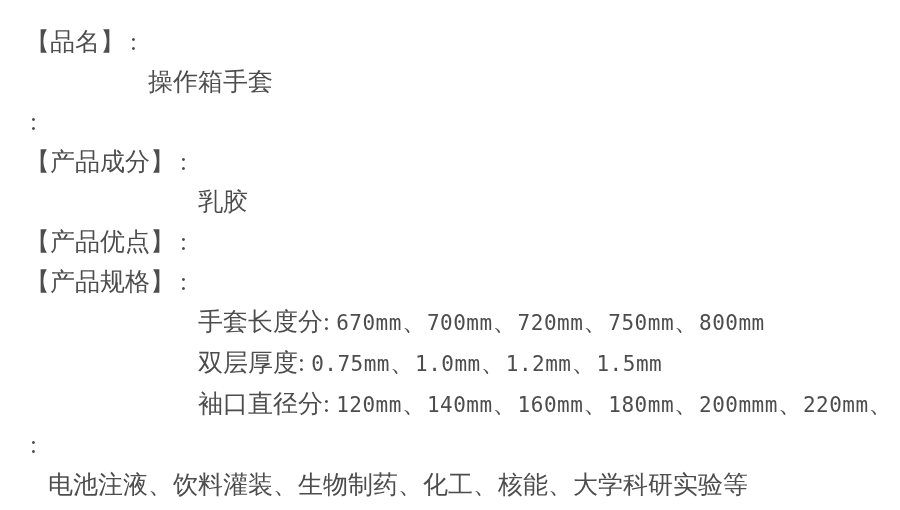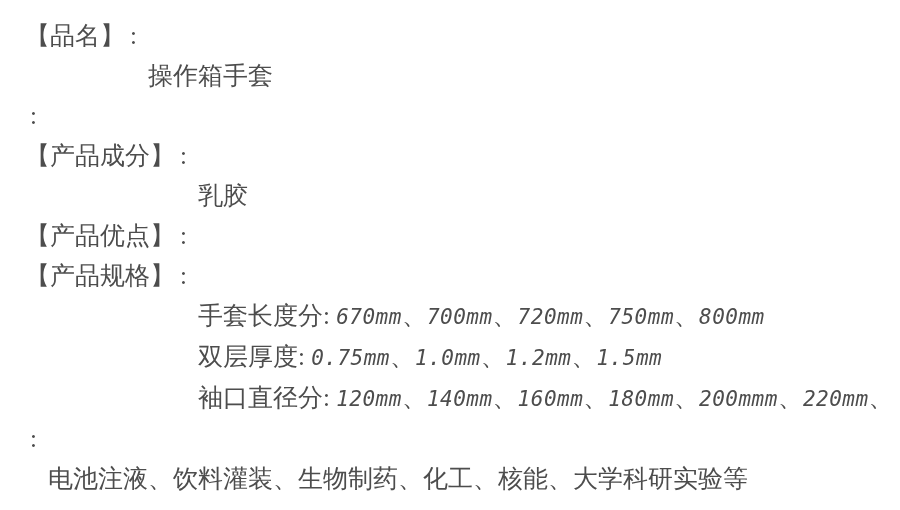--- a/index.html
+++ b/index.html
@@ -11,21 +11,21 @@
     width: 900px;
     height: 510px;
     overflow: hidden;
     background: #ffffff;
     color: #4d4d4d;
     font-family: "Liberation Serif", "DejaVu Serif", serif;
     font-size: 25px;
     line-height: 40px;
   }
   .sheet {
-    padding: 16px 8px 0 25px;
+    padding: 22px 8px 0 25px;
   }
   .entry {
     display: flex;
     align-items: flex-start;
   }
   .label {
     flex: 0 0 auto;
     white-space: nowrap;
   }
   .colon {
@@ -38,21 +38,20 @@
     margin-top: 40px;
   }
   .line {
     white-space: nowrap;
   }
   
   .num {
     font-family: "DejaVu Sans Mono", "Liberation Mono", monospace;
     font-size: 21px;
     letter-spacing: 0.5px;
-    font-style: italic;
   }
 </style>
 </head>
 <body style="background: rgb(255, 255, 255); color: rgb(77, 77, 77);">
 
 <main class="sheet">
     <div class="entry">
       <span class="label"><span class="txt">【品名】</span></span>
       <span class="colon"><span class="txt">:</span></span>
       <div class="content">

